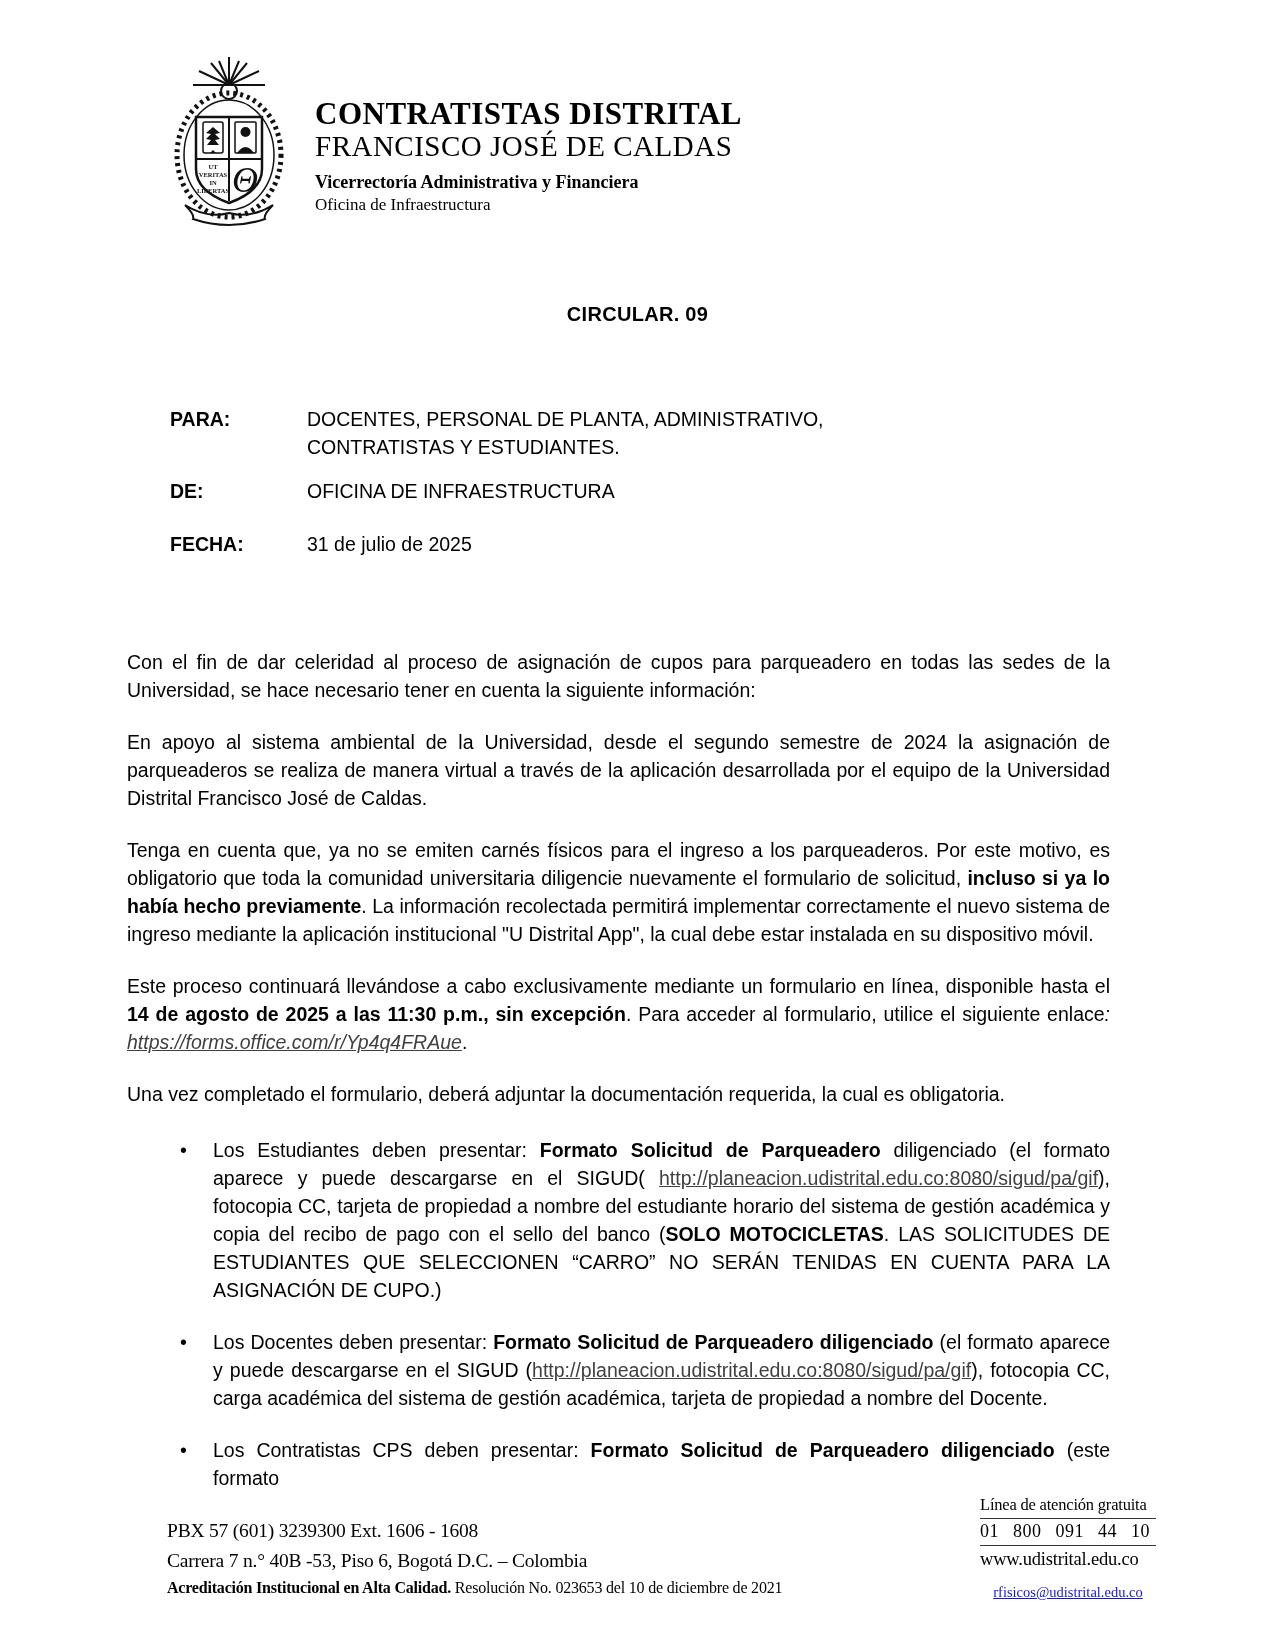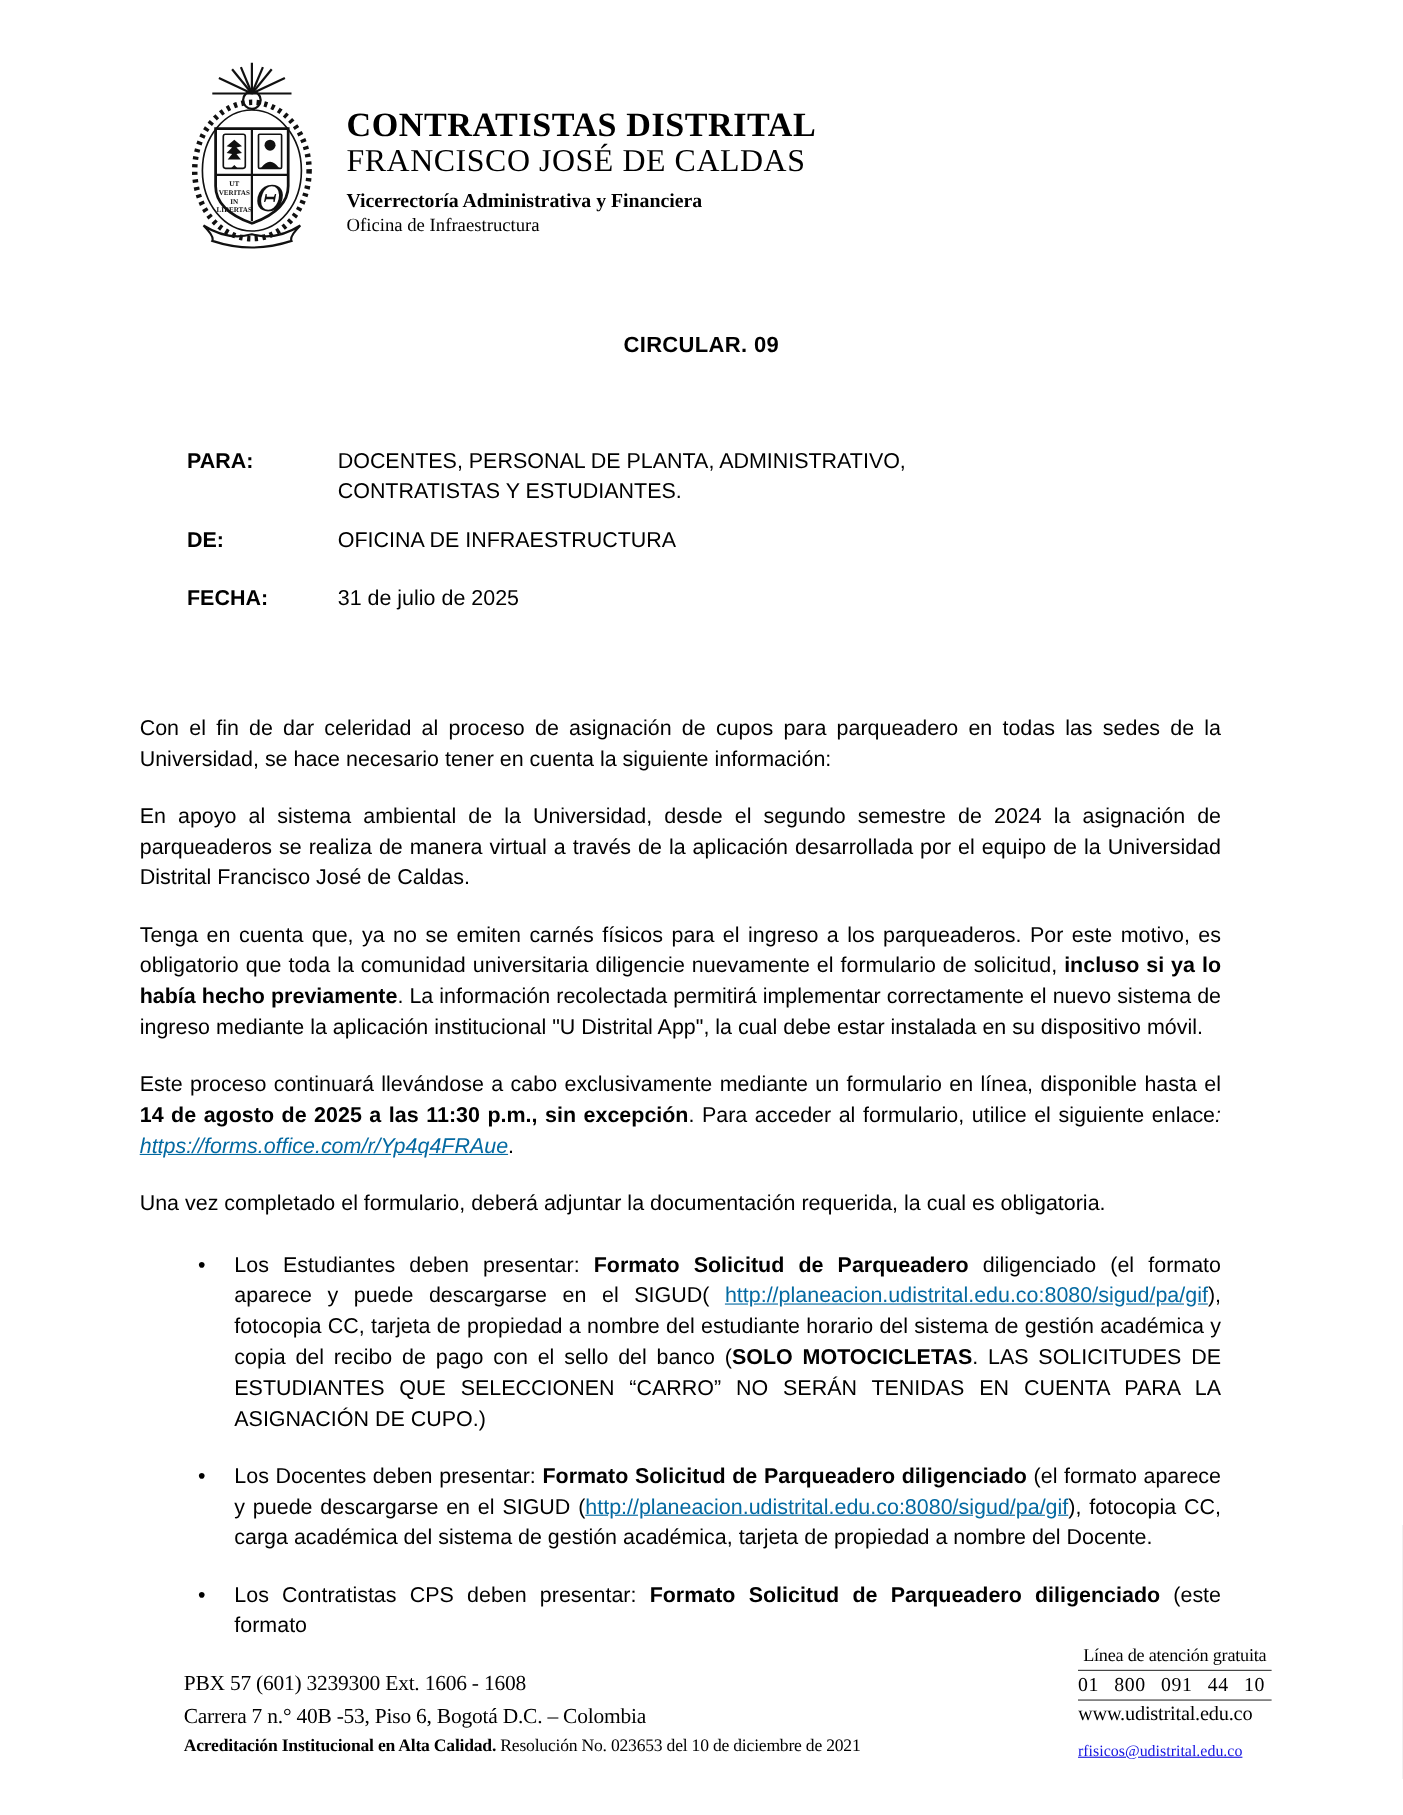--- a/index.html
+++ b/index.html
@@ -30,37 +30,37 @@
   .meta-row.r-para{margin-bottom:16px;}
   .meta-row.r-asunto{margin-bottom:17px;}
   .meta-label{width:137px;flex:0 0 auto;font-weight:bold;}
   .meta-value{width:812px;white-space:pre-line;}
   
   .body-text{position:absolute;left:127px;top:648px;width:983px;
     font-size:19.5px;line-height:28px;text-align:justify;}
   .body-text p{margin:0 0 24px 0;}
   .b{font-weight:bold;}
   .i{font-style:italic;}
-  a.lnk{color:#0369a1;text-decoration:underline;cursor:pointer;}
+  a.lnk{color:#404040;text-decoration:underline;cursor:pointer;}
   .bullets{margin:28px 0 0 0;padding:0;list-style:none;}
   .bullet-item{position:relative;padding-left:86px;margin-bottom:24px;}
   .bullet-dot{position:absolute;left:53px;top:0;font-size:19.5px;}
   
   .footer-left{position:absolute;left:167px;top:1516px;
     font-family:"Liberation Serif", serif;letter-spacing:-0.2px;}
   .fl-line{font-size:19.5px;line-height:30px;}
   .fl-accred{font-size:16px;line-height:24px;}
   .footer-right{position:absolute;left:980px;top:1494px;width:176px;
     font-family:"Liberation Serif", serif;}
   .fr-hotline-label{font-size:16.5px;line-height:22px;border-bottom:1.5px solid #333;
-    padding-bottom:2px;letter-spacing:-0.2px;text-align:center;}
+    padding-bottom:2px;letter-spacing:-0.2px;}
   .fr-hotline-number{font-size:18px;line-height:24px;border-bottom:1.5px solid #333;
     padding-bottom:2px;word-spacing:9px;letter-spacing:.5px;}
   .fr-website{font-size:18.5px;line-height:26px;letter-spacing:-0.2px;}
-  .fr-email{margin-top:12px;text-align:left;font-size:14.5px;}
+  .fr-email{margin-top:12px;text-align:center;font-size:14.5px;}
   .fr-email a{color:#1414e0;text-decoration:underline;}
 </style>
 </head>
 <body>
 
 <div class="page">
 
   <div class="header">
     <div class="logo-box">
       <svg viewBox="0 0 132 172" width="132" height="172">

